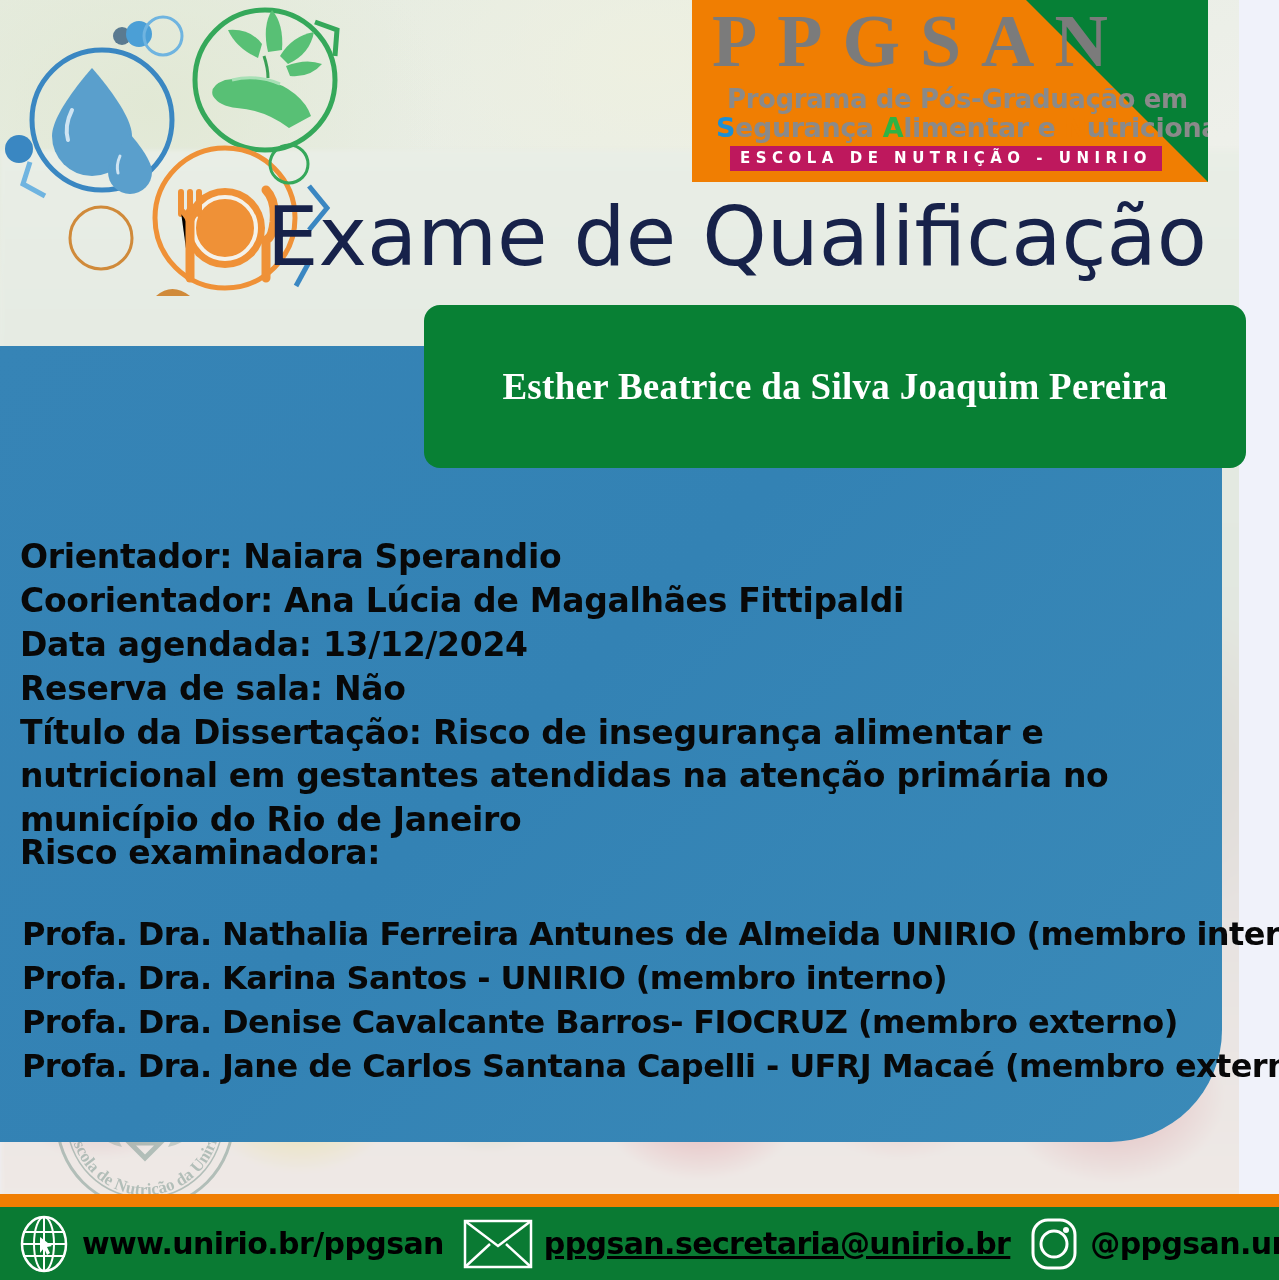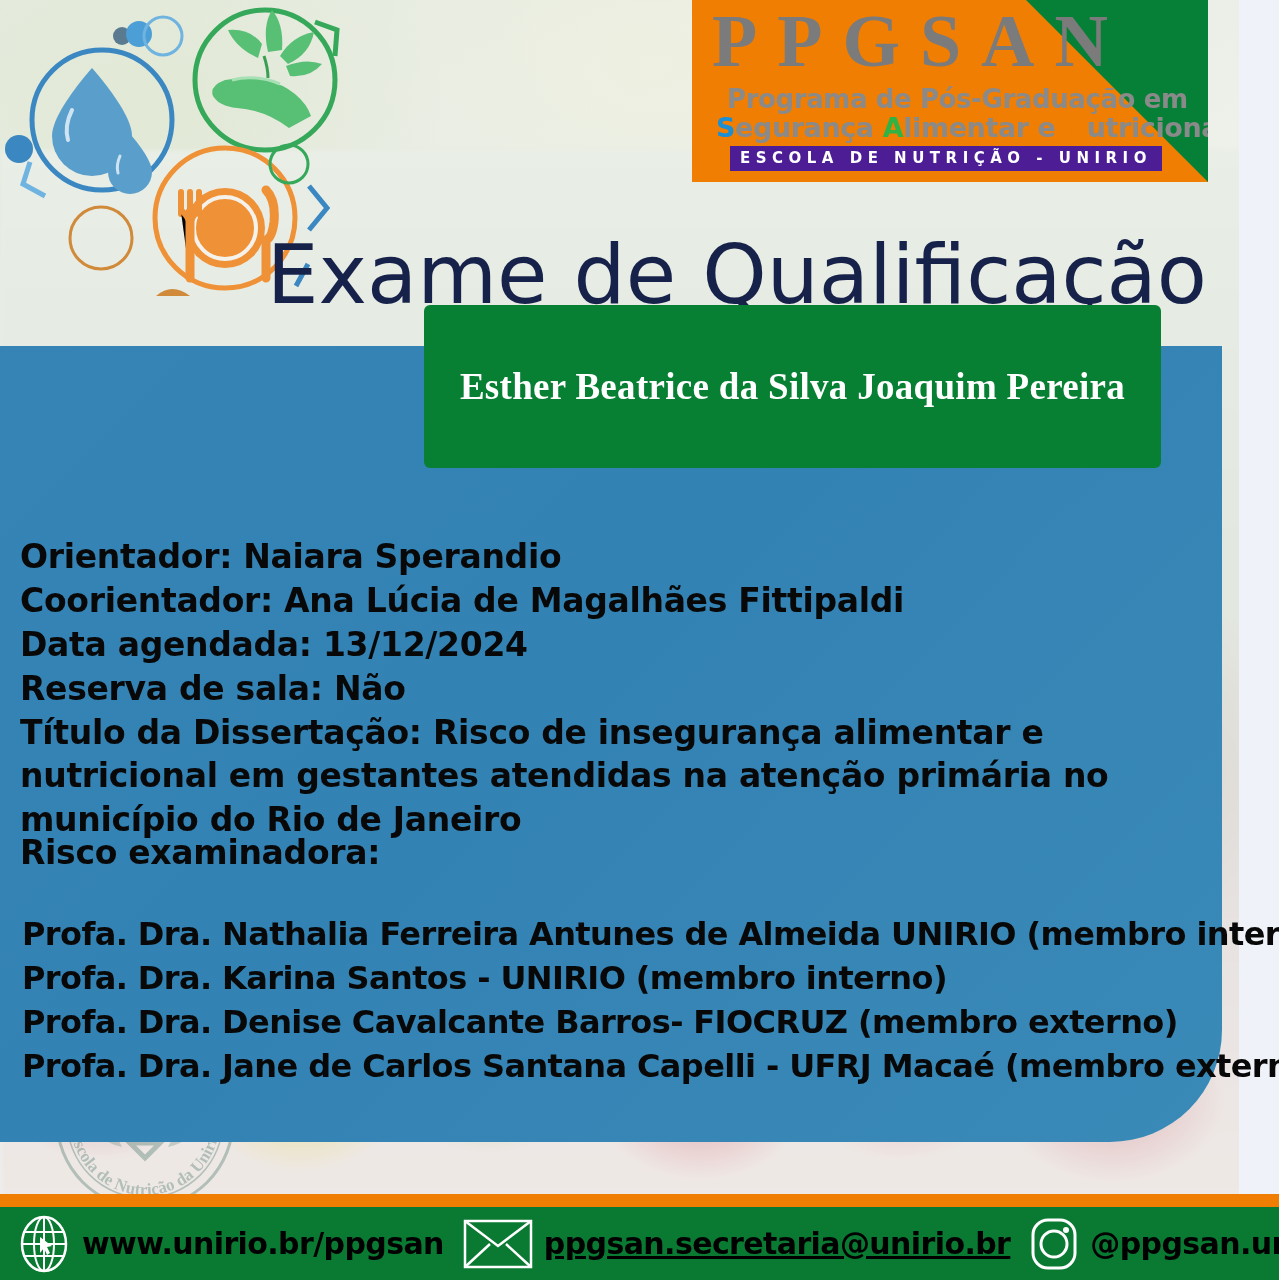--- a/index.html
+++ b/index.html
@@ -72,45 +72,45 @@
   .logo-line2{
     position:absolute;left:24px;top:112px;
     font-family:"DejaVu Sans", sans-serif;font-weight:bold;font-size:27px;
     color:#8a8a8a;white-space:nowrap;letter-spacing:-.4px;
   }
   .logo-line2 .s-blue{color:#1b8fd6;}
   .logo-line2 .a-green{color:#2fb344;}
   .logo-line2 .n-hidden{color:#f07e02;}
   .logo-school{
     position:absolute;left:38px;top:146px;
-    background:#4c1d95;color:#ffffff;
+    background:#be185d;color:#ffffff;
     font-family:"DejaVu Sans", sans-serif;font-weight:bold;
     font-size:15px;letter-spacing:5.5px;padding:3px 10px 4px 10px;
     white-space:nowrap;
   }
 
   
   .main-title{
     position:absolute;left:0;top:196px;width:1245px;
     text-align:right;padding-right:38px;box-sizing:border-box;
     font-family:"DejaVu Sans", sans-serif;font-weight:normal;
-    font-size:82px;color:#17224a;line-height:1;white-space:nowrap;margin-top:38px;
+    font-size:82px;color:#17224a;line-height:1;white-space:nowrap;
   }
 
   
   .blue-panel{
     position:absolute;left:0;top:346px;width:1222px;height:796px;
     background:linear-gradient(135deg,#3684b6 0%, #3382b4 45%, #3a8ab8 100%);
     border-bottom-right-radius:112px;
   }
 
   
   .name-banner{
-    position:absolute;left:424px;top:305px;width:737px;height:163px;
-    background:#088034;border-radius:6px;
+    position:absolute;left:424px;top:305px;width:822px;height:163px;
+    background:#088034;border-radius:16px;
     display:flex;align-items:center;justify-content:center;
   }
   .name-text{
     font-family:"Liberation Serif", serif;font-weight:bold;
     font-size:37px;color:#ffffff;letter-spacing:.3px;white-space:nowrap;
   }
 
   
   .details{
     position:absolute;left:20px;top:535px;width:1210px;

